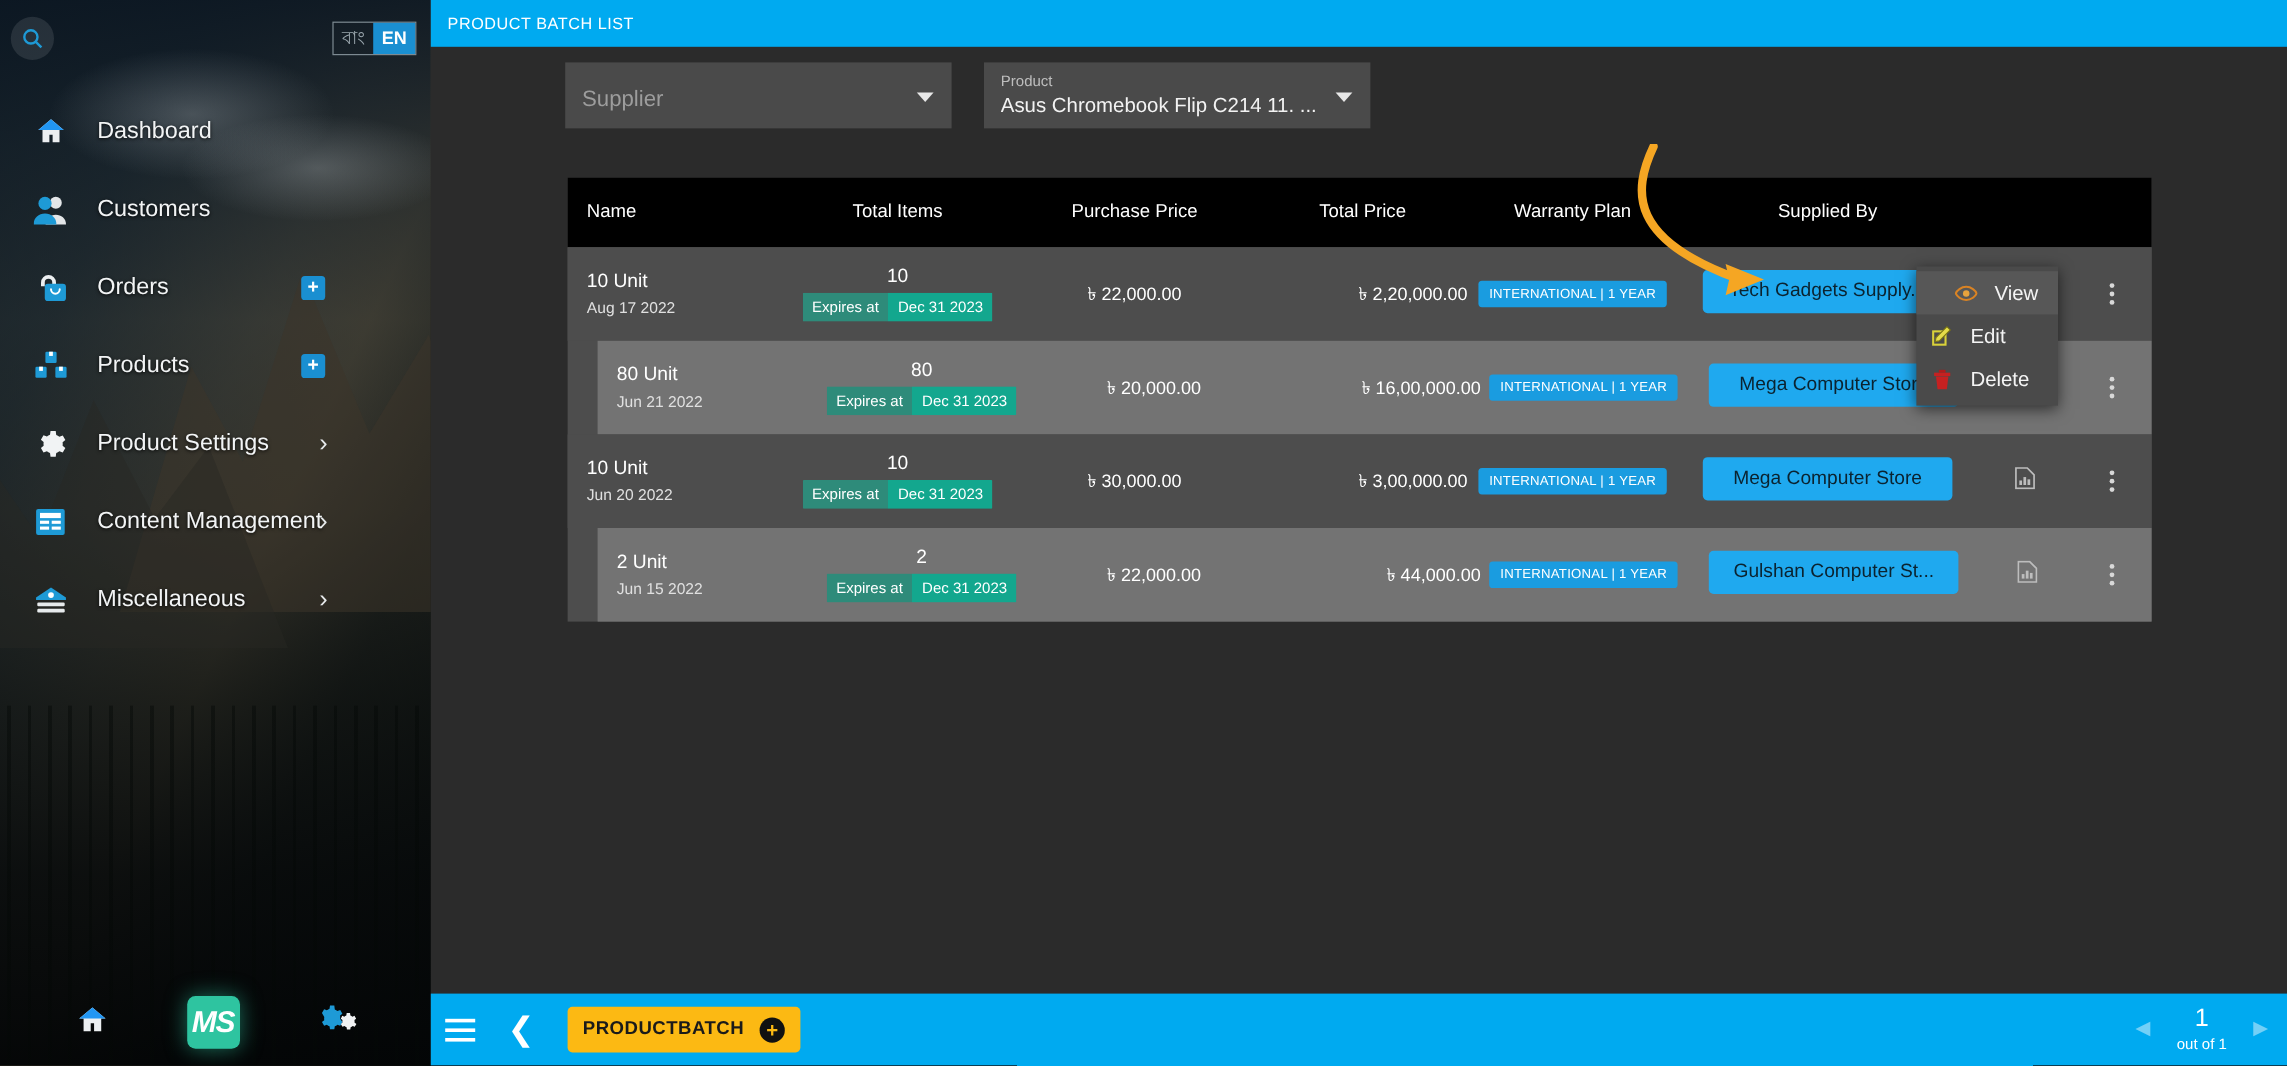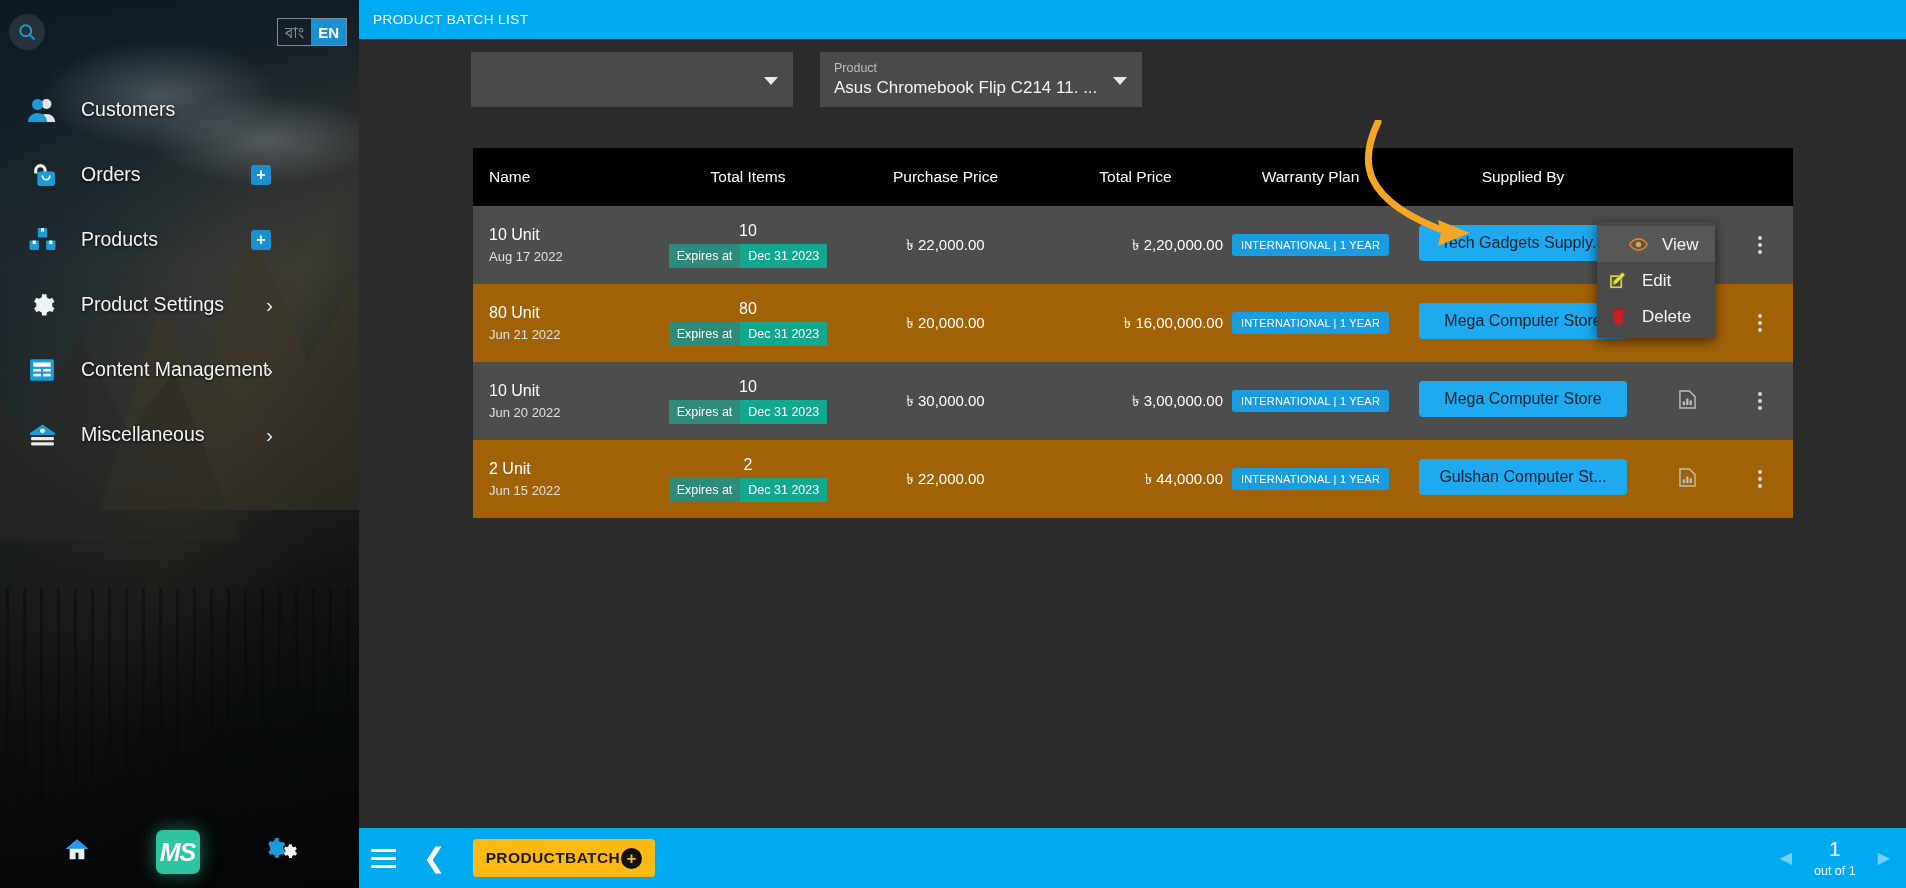--- a/index.html
+++ b/index.html
@@ -132,21 +132,21 @@
   #thead {
     height: 58px; background: #000; display: flex; align-items: center;
     color: #fff; font-size: 15.5px;
   }
   #thead .th { text-align: center; }
   .row {
     display: flex; align-items: center; height: 78px; position: relative;
     color: #f0f0f0;
   }
   .row.odd  { background: #4d4d4d; }
-  .row.even { background: #a16207; }
+  .row.even { background: #737373; margin-left: 25px; }
   .c { text-align: center; position: relative; }
   .c-name      { width: 180px; text-align: left; padding-left: 16px; }
   .c-items     { width: 190px; }
   .c-purchase  { width: 205px; }
   .c-total     { width: 175px; text-align: right; }
   .c-warranty  { width: 175px; }
   .c-supplier  { width: 250px; }
   .c-chart     { width: 78px; }
   .c-more      { width: 67px; }
 
@@ -194,21 +194,21 @@
   #bottombar {
     position: absolute; left: 0; bottom: 0; width: 1547px; height: 60px;
     background: #00aaf0; display: flex; align-items: center;
   }
   #hamburger { margin-left: 12px; display: flex; flex-direction: column; gap: 5px; cursor: pointer; }
   #hamburger span { width: 25px; height: 3px; background: #fff; display: block; }
   #backbtn { margin-left: 27px; color: #fff; font-size: 27px; cursor: pointer; line-height: 1; }
   #addbtn {
     margin-left: 27px; background: #fcb913; color: #1a1a1a;
     height: 38px; border-radius: 4px; display: flex; align-items: center;
-    padding: 0 13px; gap: 1px; font-size: 15.5px; font-weight: 700;
+    padding: 0 13px; gap: 13px; font-size: 15.5px; font-weight: 700;
     letter-spacing: .4px; cursor: pointer;
   }
   #addbtn .plus {
     width: 21px; height: 21px; border-radius: 50%; background: #111;
     color: #fcb913; display: flex; align-items: center; justify-content: center;
     font-size: 17px; line-height: 1; font-weight: 700;
   }
   #pager {
     margin-left: auto; margin-right: 16px; display: flex; align-items: center; gap: 22px;
   }
@@ -236,20 +236,29 @@
       </svg>
     </div>
 
     <div id="lang-toggle">
       <span class="seg">বাং</span>
       <span class="seg active">EN</span>
     </div>
 
     <nav id="nav">
 
+      <div class="nav-item">
+        <span class="nicon">
+          <svg width="27" height="27" viewBox="0 0 24 24">
+              <path d="M12 3 2.6 11h3.1v9h5.1v-5.6h2.4V20h5.1v-9h3.1Z" fill="#eceff1"></path>
+              <path d="M12 3 2.6 11h18.8Z" fill="#2196f3"></path>
+            </svg>
+        </span>
+        <span class="nlabel">Dashboard</span>
+      </div>
 
       <div class="nav-item">
         <span class="nicon">
           <svg width="28" height="26" viewBox="0 0 28 26">
               <circle cx="18.5" cy="7" r="5" fill="#e3e6e8"></circle>
               <path d="M10 25c0-5 4-8 8.5-8s8.5 3 8.5 8Z" fill="#e3e6e8"></path>
               <circle cx="9.5" cy="7.5" r="5.5" fill="#1e9ad6"></circle>
               <path d="M0 25c0-5.5 4.3-9 9.5-9s9.5 3.5 9.5 9Z" fill="#1e9ad6"></path>
             </svg>
         </span>
@@ -340,20 +349,21 @@
   </aside>
 
   <section id="main">
 
     <div id="topbar">
       <span>PRODUCT BATCH LIST</span>
     </div>
 
     <div id="filters">
       <div class="dd">
+        <div class="dd-place">Supplier</div>
         <span class="caret"></span>
       </div>
       <div class="dd">
         <div class="dd-label">Product</div>
         <div class="dd-value">Asus Chromebook Flip C214 11.  ...</div>
         <span class="caret"></span>
       </div>
     </div>
 
     <div id="table">

